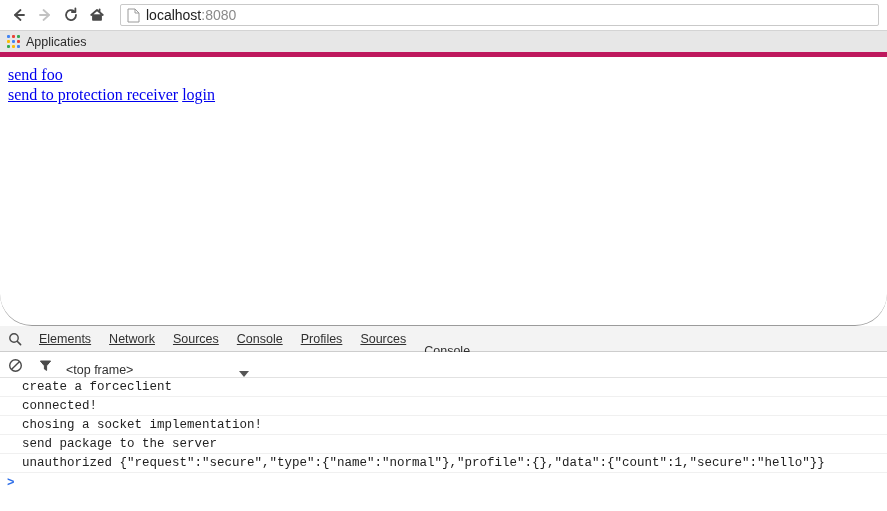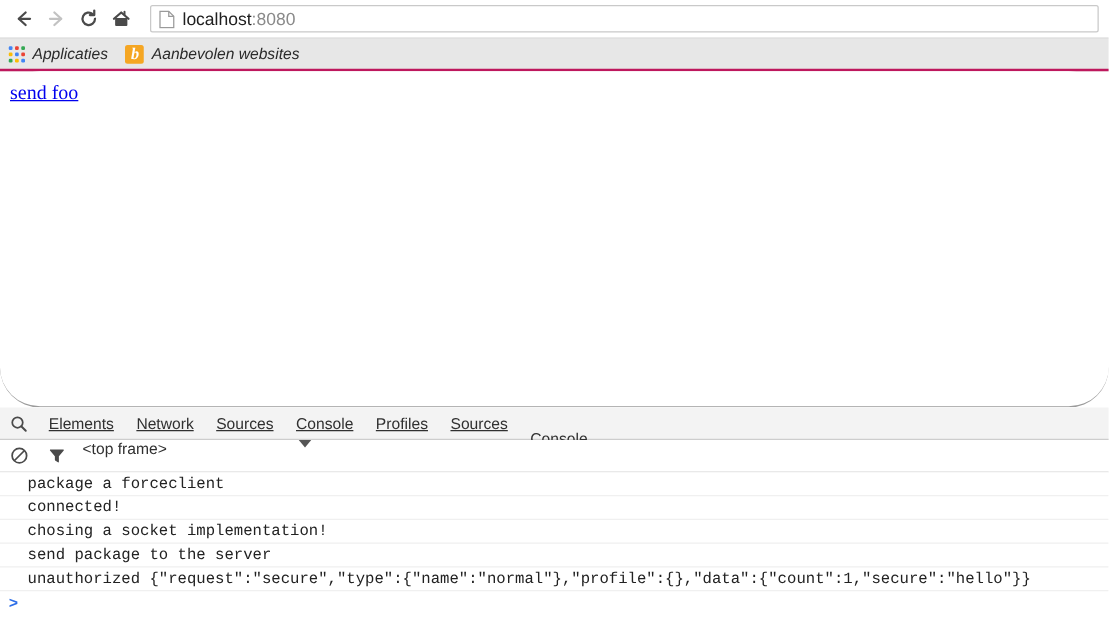--- a/index.html
+++ b/index.html
@@ -49,26 +49,25 @@
     font-size: 14px;
     color: #202020;
     white-space: nowrap;
   }
   .url-port { color: #8a8a8a; }
 
   
   .bookmarks-bar {
     height: 26px;
     background: #e7e7e7;
-    border-bottom: 2px solid #be185d;
+    border-bottom: 5px solid #be185d;
     display: flex; align-items: center;
     padding-left: 7px;
     box-sizing: border-box;
     flex: none;
-    font-style: italic;
   }
   .bookmark {
     display: flex; align-items: center;
     margin-right: 14px;
     font-size: 12.5px;
     color: #2b2b2b;
     white-space: nowrap;
   }
   .bookmark .bm-label { margin-left: 6px; }
 
@@ -150,21 +149,21 @@
     border-left: 1px solid #b9b9b9;
     border-right: 1px solid #b9b9b9;
     padding: 0 8px;
     margin-top: 25px;
   }
 
   .dt-filterbar {
     height: 25px;
     background: #ffffff;
     border-bottom: 1px solid #e2e2e2;
-    display: flex; align-items: flex-start;
+    display: flex; align-items: flex-end;
     flex: none;
   }
   .fb-btn {
     width: 30px; height: 24px;
     display: flex; align-items: center; justify-content: center;
     flex: none;
   }
   .fb-context {
     font-size: 12.5px;
     color: #303030;
@@ -256,30 +255,30 @@
           <i style="background:#34a853"></i>
         <i style="background:#fbbc05"></i>
           <i style="background:#4285f4"></i>
           <i style="background:#ea4335"></i>
         <i style="background:#34a853"></i>
           <i style="background:#fbbc05"></i>
           <i style="background:#4285f4"></i>
       </span>
       <span class="bm-label">Applicaties</span>
     </div>
-    <div class="bookmark">
-      <span class="bing-icon"></span>
-      <span class="bm-label">Aanbevolen websites</span>
-    </div>
   </div>
 
   <div class="viewport">
     <div class="page-links">
       <div class="line">
         <a href="#">send foo</a>
+      </div>
+      <div class="line">
+        <a href="#">send to protection receiver</a>
+        <a href="#">login</a>
       </div>
     </div>
   </div>
 
   <div class="devtools">
 
     <div class="dt-tabbar">
       <div class="dt-search">
         <svg width="14" height="14" viewBox="0 0 14 14">
           <circle cx="6" cy="6" r="4.2" fill="none" stroke="#4a4a4a" stroke-width="1.4"></circle>
@@ -305,21 +304,21 @@
       <div class="fb-btn">
         <svg width="15" height="15" viewBox="0 0 15 15">
           <path d="M2.4 3 L12.6 3 L8.6 7.8 L8.6 12.4 L6.4 11 L6.4 7.8 Z" fill="#4a4a4a" stroke="#4a4a4a" stroke-width="1" stroke-linejoin="round"></path>
         </svg>
       </div>
       <div class="fb-context">&lt;top frame&gt;</div>
       <div class="fb-caret"></div>
     </div>
 
     <div class="dt-console">
-      <div class="console-row">package a forceclient</div>
+      <div class="console-row">create a forceclient</div>
       <div class="console-row">connected!</div>
       <div class="console-row">chosing a socket implementation!</div>
       <div class="console-row">send package to the server</div>
       <div class="console-row">unauthorized {"request":"secure","type":{"name":"normal"},"profile":{},"data":{"count":1,"secure":"hello"}}</div>
       <div class="console-prompt">
         <span class="prompt-caret">&gt;</span>
       </div>
     </div>
 
   </div>

